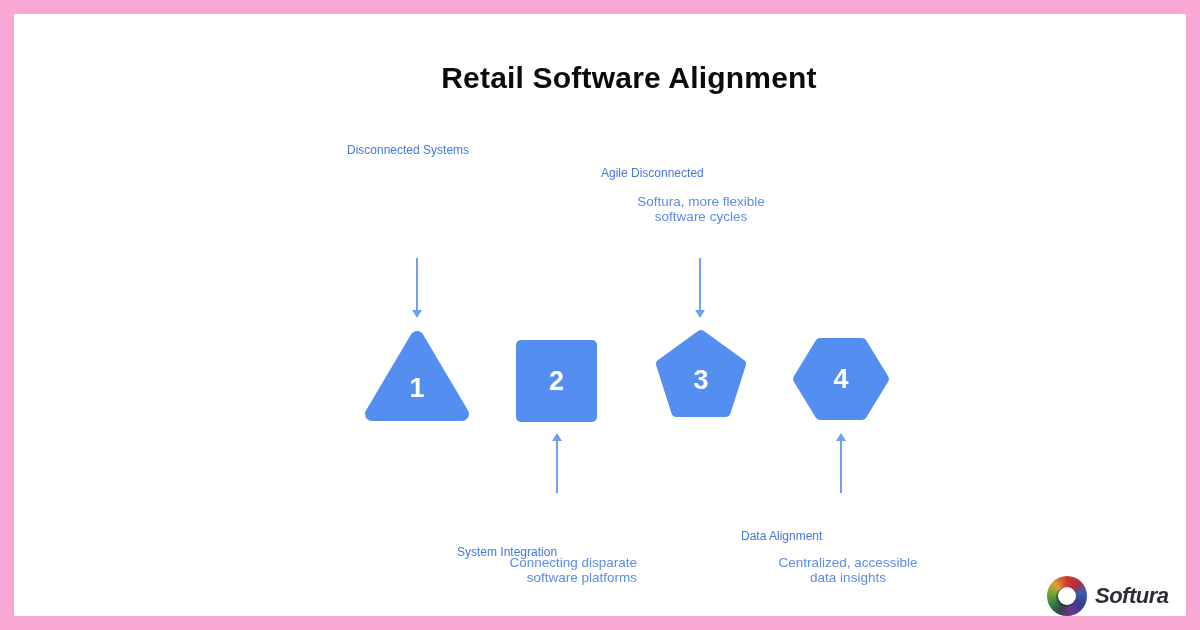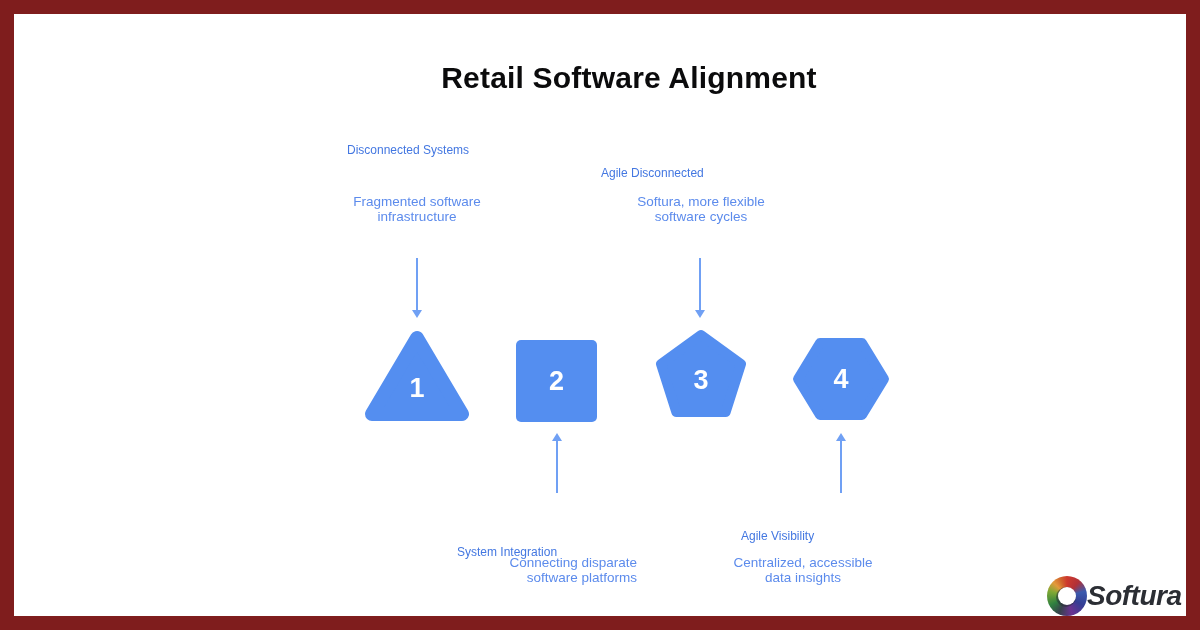--- a/index.html
+++ b/index.html
@@ -3,21 +3,21 @@
 <meta charset="utf-8">
 <style>
   * { margin: 0; padding: 0; box-sizing: border-box; }
   html, body { width: 1200px; height: 630px; }
   body { font-family: "Liberation Sans", sans-serif; }
 
   .frame {
     position: relative;
     width: 1200px;
     height: 630px;
-    background: #7f1d1d;
+    background: #f9a8d4;
   }
   .canvas {
     position: absolute;
     left: 14px; top: 14px;
     width: 1172px; height: 602px;
     background: #ffffff;
   }
 
   .title {
     position: absolute;
@@ -50,21 +50,21 @@
   .label-1 { left: 333px; top: 126px; width: 140px; }
   .desc-1  { left: 323px; top: 180px; width: 160px; }
   
   .label-3 { left: 587px; top: 149px; width: 200px; }
   .desc-3  { left: 607px; top: 180px; width: 160px; }
   
   .label-2 { left: 443px; top: 512px; width: 200px; margin-top: 16px; }
   .desc-2  { left: 463px; top: 541px; width: 160px; text-align: right; }
   
   .label-4 { left: 727px; top: 512px; width: 200px; }
-  .desc-4  { left: 709px; top: 541px; width: 160px; text-align: center; }
+  .desc-4  { left: 754px; top: 541px; width: 160px; text-align: center; }
 
   
   .arrow {
     position: absolute;
     width: 10px;
     display: flex;
     flex-direction: column;
     align-items: center;
   }
   .arrow .line {
@@ -143,37 +143,37 @@
   .logo-swirl::after {
     content: "";
     position: absolute;
     left: 11px; top: 11px;
     width: 18px; height: 18px;
     border-radius: 50%;
     background: #ffffff;
     box-shadow: -1px 1px 0 1px rgba(40,45,55,0.55);
   }
   .logo-text {
-    font-size: 28px;
+    margin-left: 8px;
+    font-size: 22px;
     font-weight: bold;
     font-style: italic;
     letter-spacing: -0.5px;
     color: #2b2e34;
   }
 </style>
 </head>
 <body>
 
 <div class="frame">
   <div class="canvas">
 
     <div class="title">Retail Software Alignment</div>
 
     <div class="step-label label-1">Disconnected Systems</div>
-    <div class="step-desc desc-1">Fragmented software infrastructure</div>
 
     <div class="step-label label-3">Agile Disconnected</div>
     <div class="step-desc desc-3">Softura, more flexible software cycles</div>
 
     <div class="arrow arrow-down-1">
       <div class="line"></div>
         <div class="head-down"></div>
     </div>
     <div class="arrow arrow-down-3">
       <div class="line"></div>
@@ -211,21 +211,21 @@
         <div class="line"></div>
     </div>
     <div class="arrow arrow-up-4">
       <div class="head-up"></div>
         <div class="line"></div>
     </div>
 
     <div class="step-label label-2">System Integration</div>
     <div class="step-desc desc-2">Connecting disparate software platforms</div>
 
-    <div class="step-label label-4">Agile Visibility</div>
+    <div class="step-label label-4">Data Alignment</div>
     <div class="step-desc desc-4">Centralized, accessible data insights</div>
 
     <div class="logo">
       <div class="logo-swirl"></div>
       <div class="logo-text">Softura</div>
     </div>
 
   </div>
 </div>
 

